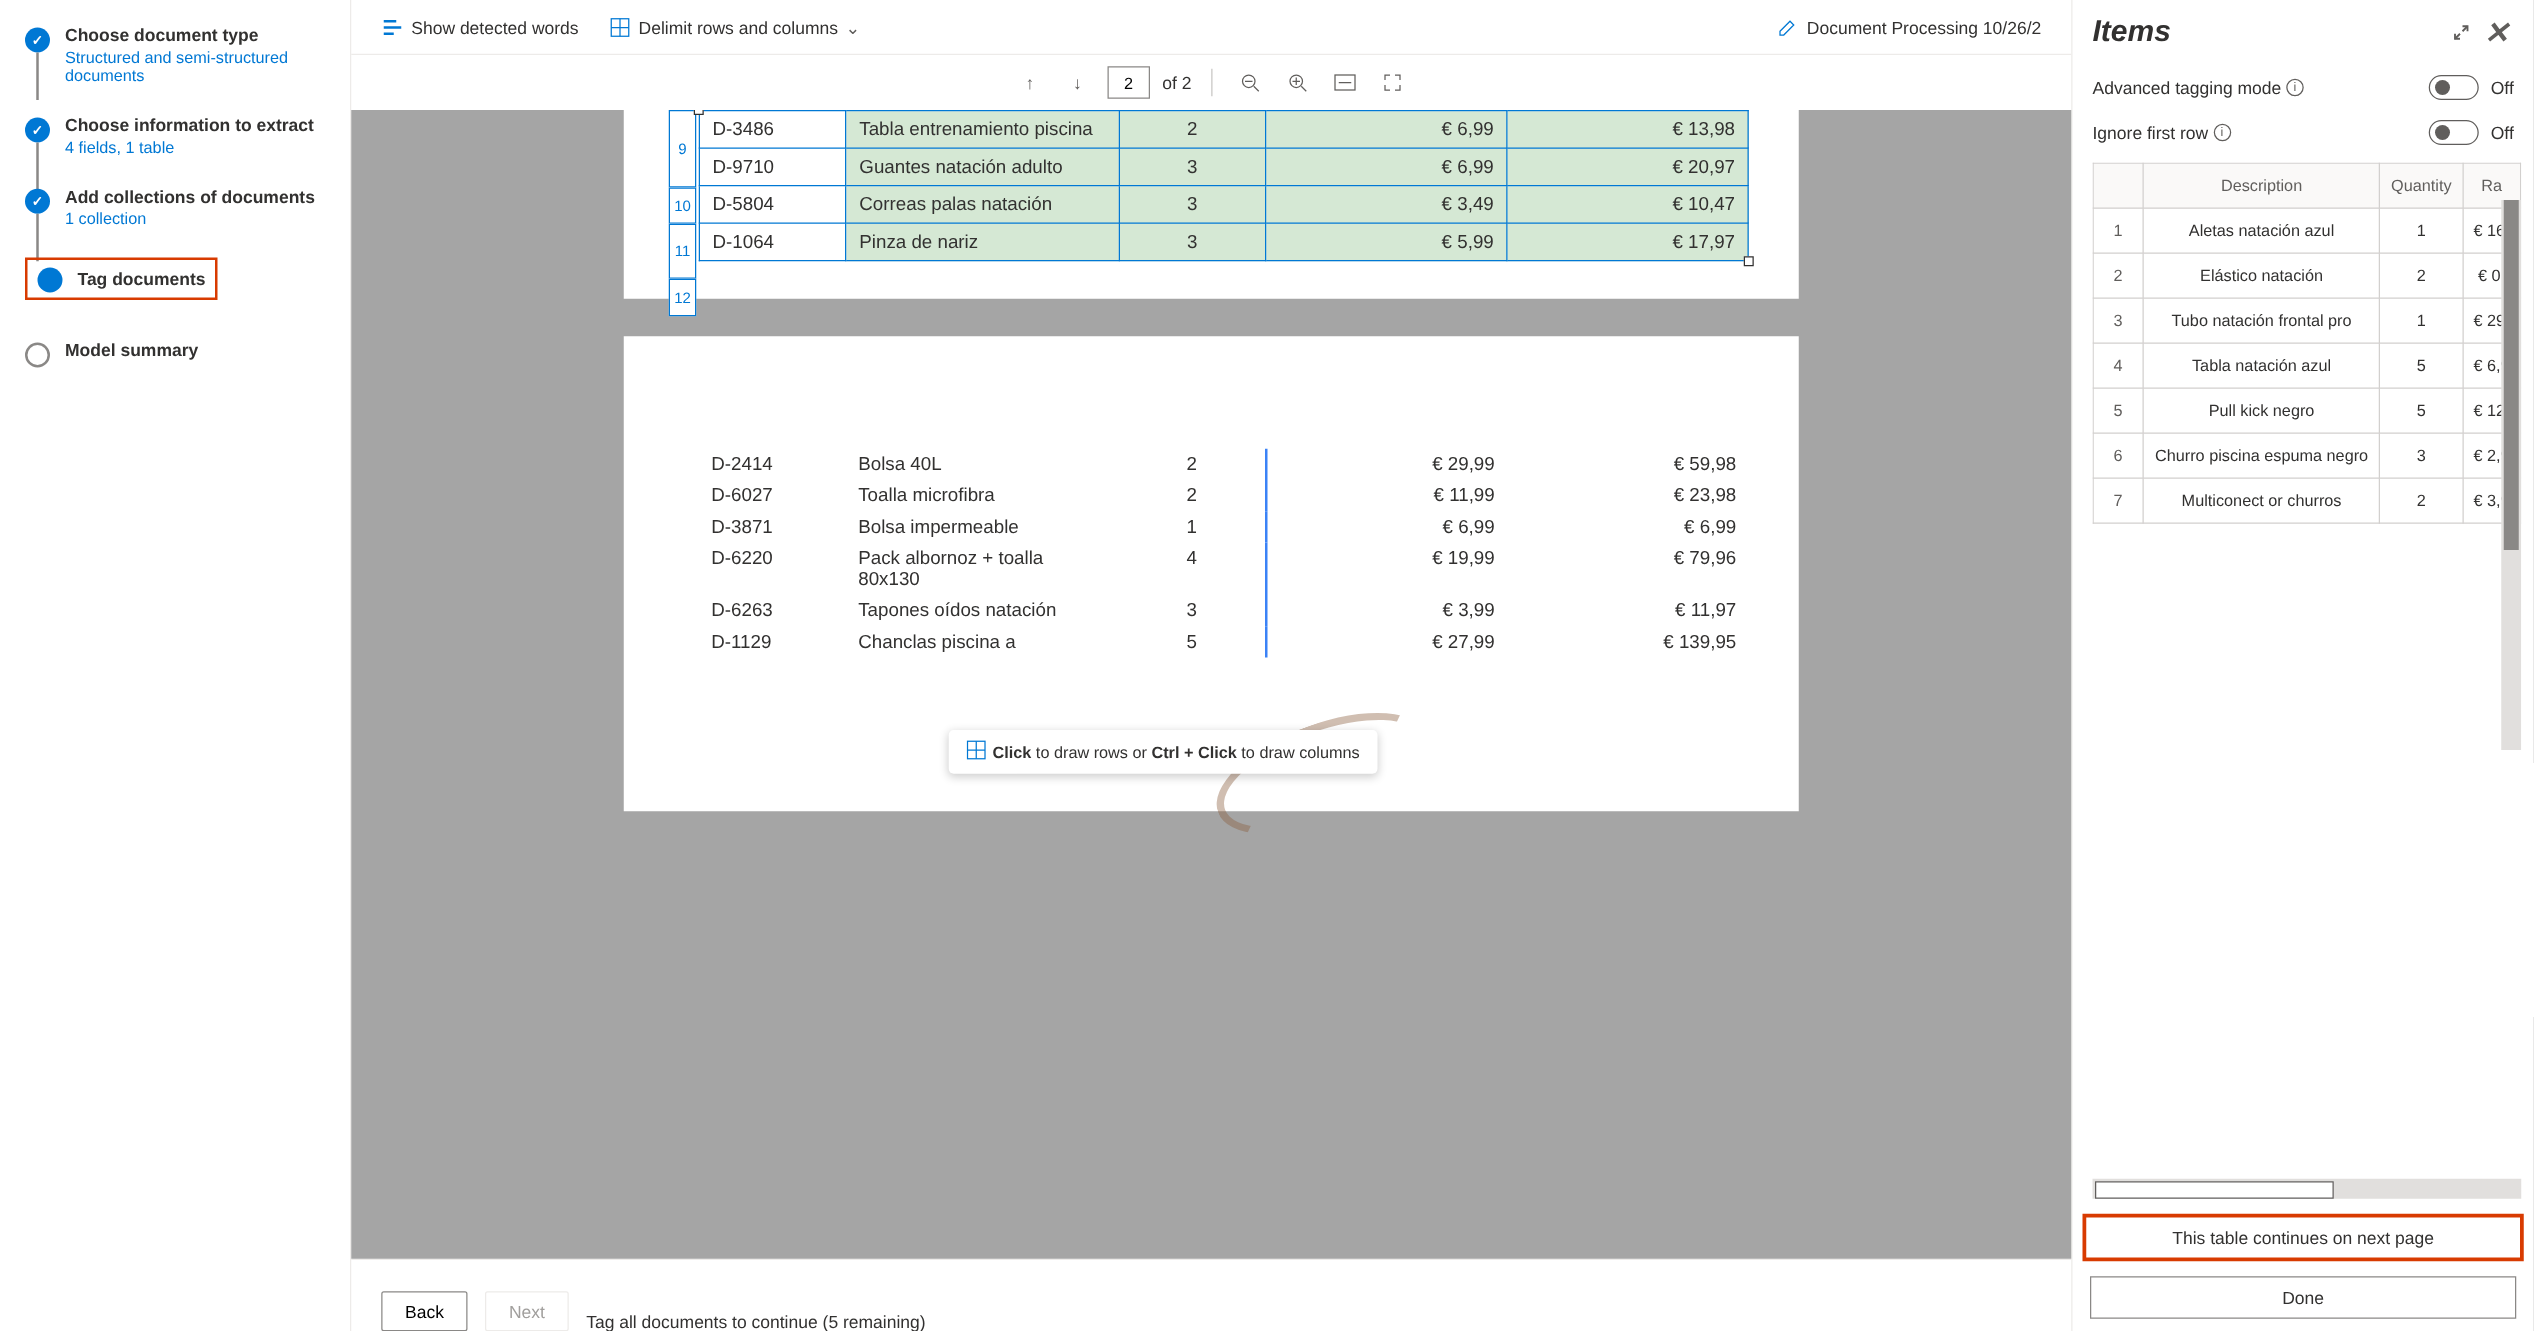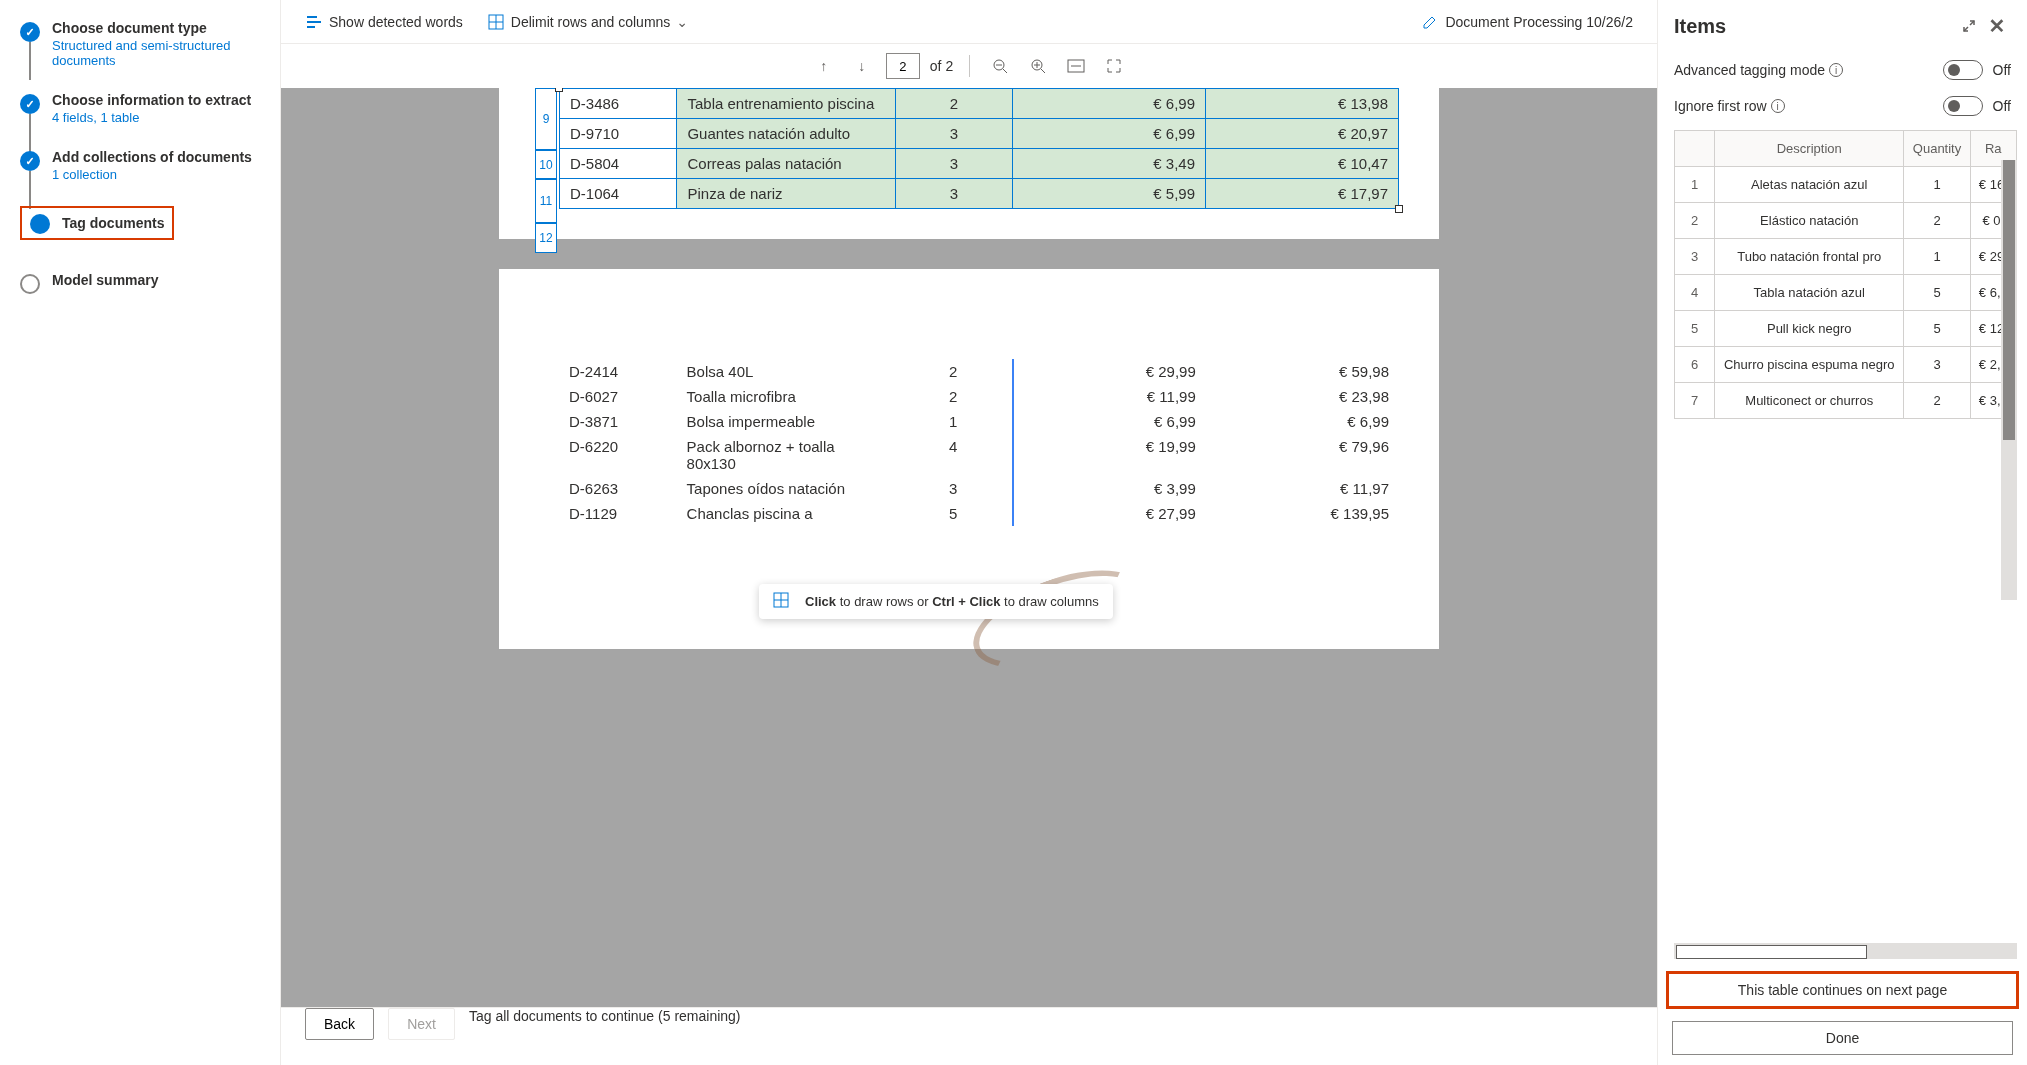--- a/index.html
+++ b/index.html
@@ -44,33 +44,33 @@
 .row-handle { width: 22px; border: 1px solid #0078d4; color: #0078d4; font-size: 12px; display: flex; align-items: center; justify-content: center; background: #fff; }
 .sel-handle { position: absolute; width: 8px; height: 8px; background: #fff; border: 1.5px solid #323130; }
 
 
 .plain-table { border-collapse: collapse; width: 100%; table-layout: fixed; }
 .plain-table td { padding: 4px 10px; vertical-align: top; font-size: 15px; color: #323130; }
 .plain-table .num { text-align: right; }
 .plain-table .ctr { text-align: center; }
 .plain-table .sep-l { border-left: 2px solid #3b82f6; }
 
-.hint-bubble { position: absolute; background: #fff; border-radius: 4px; box-shadow: 0 2px 8px rgba(0,0,0,0.2); padding: 8px 14px; display: flex; align-items: center; gap: 16px; font-size: 13px; z-index: 5; }
+.hint-bubble { position: absolute; background: #fff; border-radius: 4px; box-shadow: 0 2px 8px rgba(0,0,0,0.2); padding: 8px 14px; display: flex; align-items: center; gap: 5px; font-size: 13px; z-index: 5; }
 .hint-bubble .hint-icon { color: #0078d4; }
 
 
 .stain { position: absolute; width: 180px; height: 80px; border: 6px solid rgba(139,94,60,0.4); border-radius: 50%; border-bottom-color: transparent; border-right-color: transparent; transform: rotate(-20deg); }
 
-.footer-bar { height: 58px; border-top: 1px solid #edebe9; display: flex; align-items: flex-start; padding: 0 24px; gap: 14px; }
+.footer-bar { height: 58px; border-top: 1px solid #edebe9; display: flex; align-items: flex-end; padding: 0 24px; gap: 14px; }
 .btn { height: 32px; padding: 0 18px; border: 1px solid #8a8886; background: #fff; border-radius: 2px; cursor: pointer; font-size: 14px; }
 .btn.disabled { color: #a19f9d; border-color: #edebe9; cursor: default; }
 
 
 .right-panel { width: 370px; border-left: 1px solid #edebe9; display: flex; flex-direction: column; flex-shrink: 0; }
-.panel-head { display: flex; align-items: center; padding: 12px 16px; font-size: 20px; font-weight: 600; }
+.panel-head { display: flex; align-items: center; padding: 12px 16px; font-size: 24px; font-weight: 600; font-style: italic; }
 .panel-head .hspacer { flex: 1; }
 .panel-head .hicon { width: 28px; height: 28px; display: flex; align-items: center; justify-content: center; cursor: pointer; color: #605e5c; }
 .toggle-row { display: flex; align-items: center; padding: 8px 16px; }
 .toggle-row .lbl { flex: 1; display: flex; align-items: center; gap: 4px; }
 .info-icon { width: 14px; height: 14px; border: 1px solid #605e5c; border-radius: 50%; display: inline-flex; align-items: center; justify-content: center; font-size: 10px; color: #605e5c; }
 .toggle { width: 40px; height: 20px; border-radius: 10px; border: 1px solid #605e5c; position: relative; margin-right: 10px; }
 .toggle::after { content: ''; position: absolute; width: 12px; height: 12px; border-radius: 50%; background: #605e5c; top: 3px; left: 4px; }
 
 .items-table-wrap { flex: 1; overflow: auto; margin: 6px 10px 0 16px; position: relative; }
 .items-table { border-collapse: collapse; width: 100%; font-size: 13px; }

